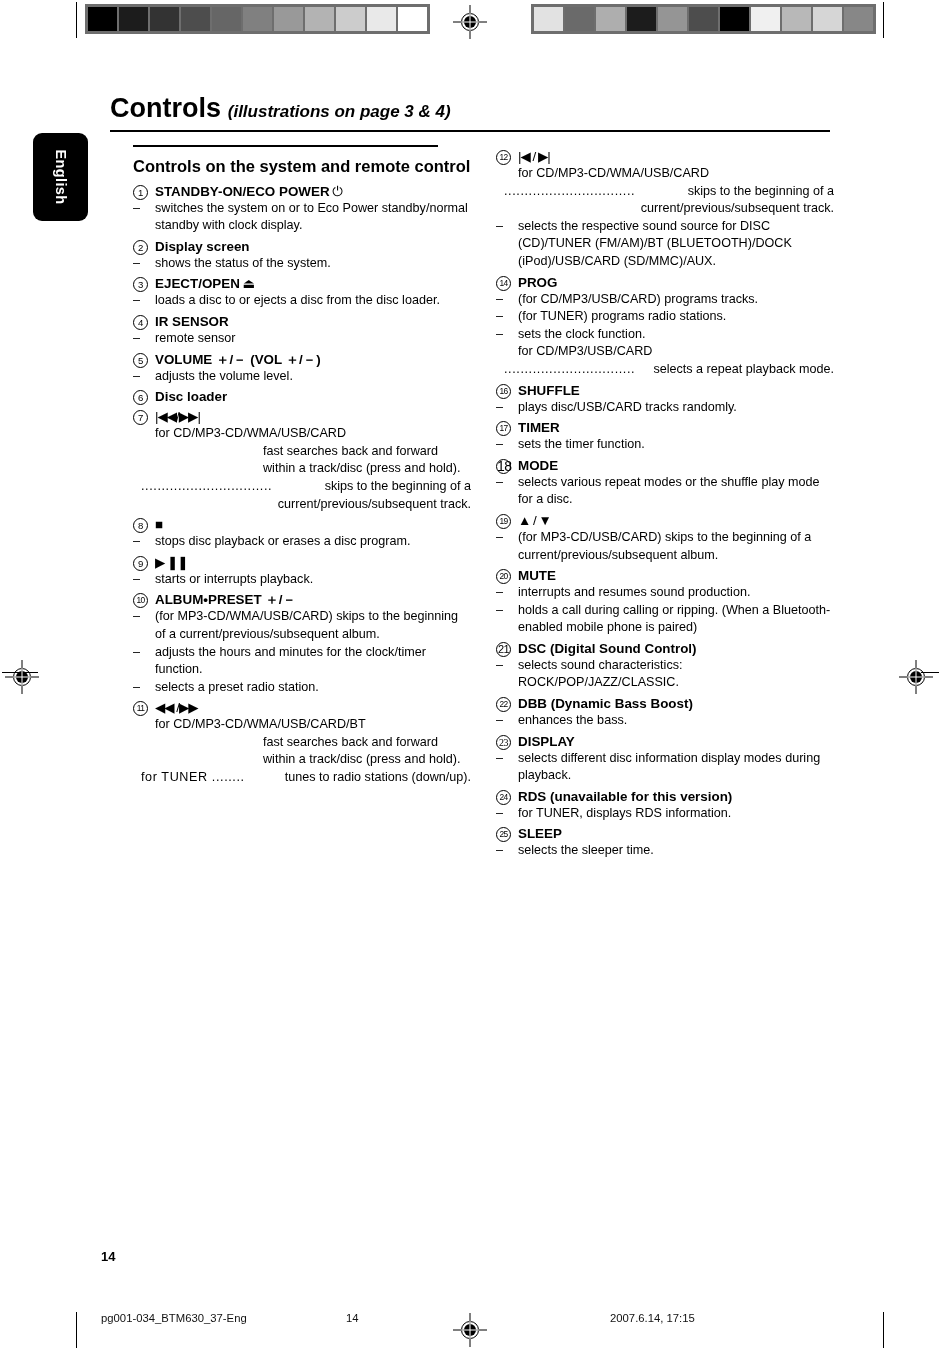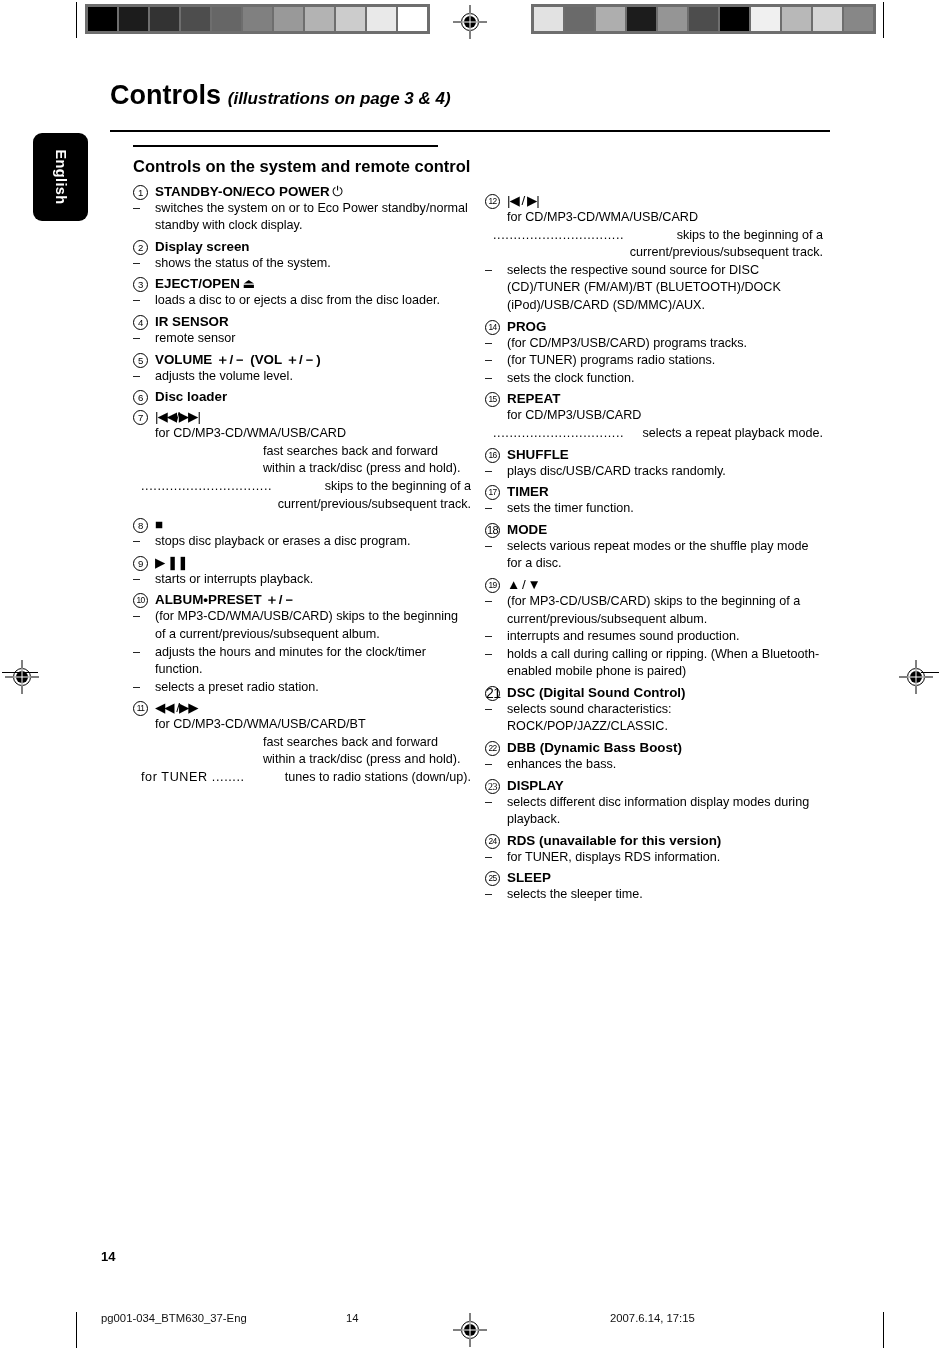--- a/index.html
+++ b/index.html
@@ -74,21 +74,21 @@
     font-weight: bold;
     letter-spacing: 0.4px;
     white-space: nowrap;
     font-family: "Liberation Sans", sans-serif;
   }
 
   
   .page-title {
     position: absolute;
     left: 110px;
-    top: 80px;
+    top: 93px;
     font-size: 27px;
     font-weight: bold;
     white-space: nowrap;
     font-family: "Liberation Serif", serif;
   }
   .page-title .main {
     font-family: "Liberation Sans", sans-serif;
     font-weight: bold;
     font-size: 27px;
   }
@@ -109,21 +109,21 @@
 
   
   .col {
     position: absolute;
     top: 145px;
     width: 338px;
     font-size: 12.6px;
     line-height: 17.6px;
   }
   .col-left  { left: 133px; }
-  .col-right { left: 485px; margin-top: 44px; }
+  .col-right { left: 496px; }
 
   .section-rule {
     width: 305px;
     height: 1.6px;
     background: #000;
     margin: 0 0 9px 0;
   }
   .section-heading {
     font-size: 16.5px;
     font-weight: bold;
@@ -508,26 +508,20 @@
         <div class="bullet-row">
           <div class="dash">–</div>
           <div class="btext">(for TUNER) programs radio stations.</div>
         </div>
         <div class="bullet-row">
           <div class="dash">–</div>
           <div class="btext">sets the clock function.</div>
         </div>
       </div>
       <div class="entry">
-        <div class="entry-head">
-          <div class="num">
-            <div class="circ" style="font-size: 8.4px; letter-spacing: -0.6px;">15</div>
-          </div>
-          <div class="head-label"><span>REPEAT</span></div>
-        </div>
         <div class="plain-row">for CD/MP3/USB/CARD</div>
         <div class="leader-row">
           <div class="leader">................................</div>
           <div class="leader-text"> selects a repeat playback mode.</div>
         </div>
       </div>
       <div class="entry">
         <div class="entry-head">
           <div class="num">
             <div class="circ" style="font-size: 8.4px; letter-spacing: -0.6px;">16</div>
@@ -547,21 +541,21 @@
           <div class="head-label"><span>TIMER</span></div>
         </div>
         <div class="bullet-row">
           <div class="dash">–</div>
           <div class="btext">sets the timer function.</div>
         </div>
       </div>
       <div class="entry">
         <div class="entry-head">
           <div class="num">
-            <div class="circ" style="font-size: 11px; letter-spacing: -0.6px;">18</div>
+            <div class="circ" style="font-size: 14px; letter-spacing: -0.6px;">18</div>
           </div>
           <div class="head-label"><span>MODE</span></div>
         </div>
         <div class="bullet-row">
           <div class="dash">–</div>
           <div class="btext">selects various repeat modes or the shuffle play mode for a disc.</div>
         </div>
       </div>
       <div class="entry">
         <div class="entry-head">
@@ -569,33 +563,39 @@
             <div class="circ" style="font-size: 8.4px; letter-spacing: -0.6px;">19</div>
           </div>
           <div class="head-label"><span class="glyph">▲ / ▼</span></div>
         </div>
         <div class="bullet-row">
           <div class="dash">–</div>
           <div class="btext">(for MP3-CD/USB/CARD) skips to the beginning of a current/previous/subsequent album.</div>
         </div>
       </div>
       <div class="entry">
+        <div class="entry-head">
+          <div class="num">
+            <div class="circ" style="font-size: 8.4px; letter-spacing: -0.6px;">20</div>
+          </div>
+          <div class="head-label"><span>MUTE</span></div>
+        </div>
         <div class="bullet-row">
           <div class="dash">–</div>
           <div class="btext">interrupts and resumes sound production.</div>
         </div>
         <div class="bullet-row">
           <div class="dash">–</div>
           <div class="btext">holds a call during calling or ripping. (When a Bluetooth-enabled mobile phone is paired)</div>
         </div>
       </div>
       <div class="entry">
         <div class="entry-head">
           <div class="num">
-            <div class="circ" style="font-size: 14px; letter-spacing: -0.6px;">21</div>
+            <div class="circ" style="font-size: 11px; letter-spacing: -0.6px;">21</div>
           </div>
           <div class="head-label"><span>DSC (Digital Sound Control)</span></div>
         </div>
         <div class="bullet-row">
           <div class="dash">–</div>
           <div class="btext">selects sound characteristics: ROCK/POP/JAZZ/CLASSIC.</div>
         </div>
       </div>
       <div class="entry">
         <div class="entry-head">

